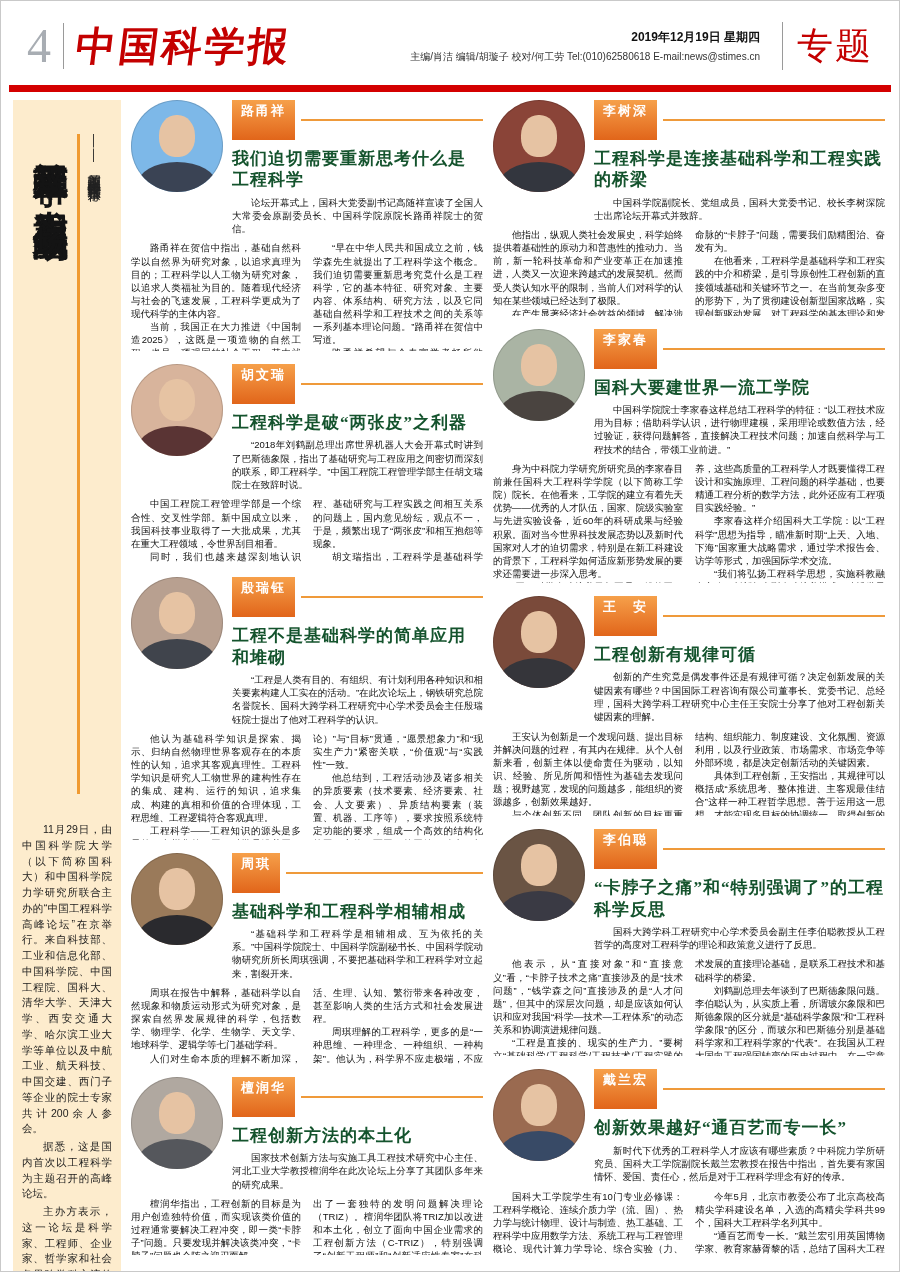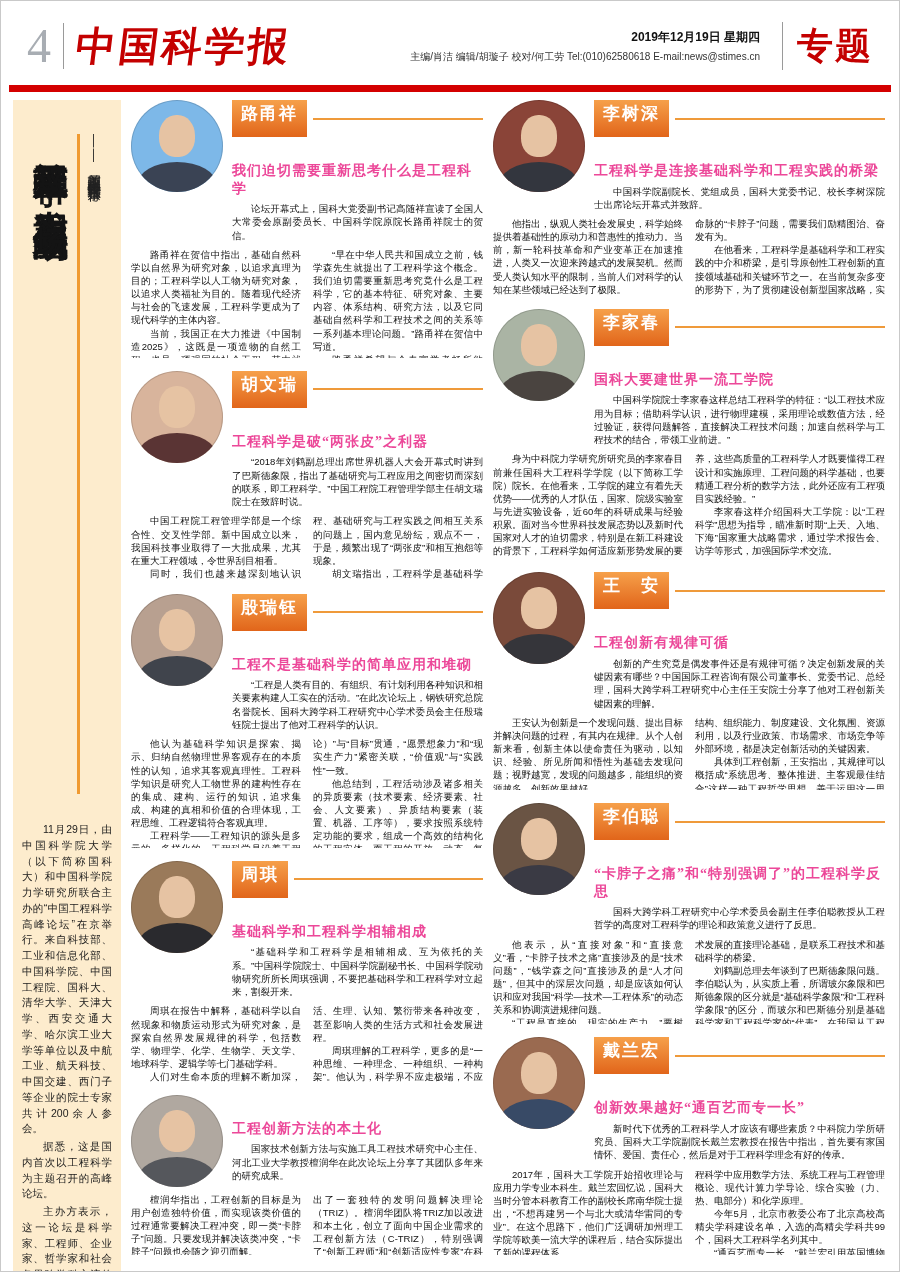--- a/index.html
+++ b/index.html
@@ -10,21 +10,21 @@
   .masthead{display:flex;align-items:center;padding:16px 26px 8px 26px;height:58px;}
   .pageno{font-family:"Liberation Serif",serif;font-size:48px;color:#a8adb3;line-height:0.9;}
   .m-div{width:1px;height:46px;background:#9a9a9a;margin:0 12px;}
   .logo{font-family:"Liberation Serif",serif;font-size:40px;font-weight:bold;color:#c40000;
         transform:skewX(-7deg);letter-spacing:3px;white-space:nowrap;}
   .m-spacer{flex:1;}
   .m-right{text-align:right;margin-right:16px;}
   .m-date{font-size:12px;font-weight:bold;color:#111;}
   .m-editors{font-size:10px;color:#333;margin-top:4px;white-space:nowrap;}
   .m-div2{width:1px;height:48px;background:#9a9a9a;margin:0 14px 0 6px;}
-  .m-section{font-size:36px;font-weight:bold;color:#c40000;letter-spacing:2px;}
+  .m-section{font-size:36px;font-weight:normal;color:#c40000;letter-spacing:2px;}
   .red-bar{height:7px;background:#d40000;margin:2px 8px 0 8px;}
   
   .content{display:flex;gap:10px;padding:8px 12px 0 12px;height:1176px;box-sizing:border-box;}
   
   .sidebar{width:108px;flex:0 0 108px;display:flex;flex-direction:column;}
   .sb-main{background:#fdeccd;flex:1;display:flex;flex-direction:column;box-sizing:border-box;padding:10px 6px 12px 6px;}
   .sb-head{display:flex;flex-direction:row;justify-content:center;height:712px;padding-top:24px;box-sizing:border-box;}
   .sb-title{writing-mode:vertical-rl;font-size:35px;font-weight:bold;color:#141414;line-height:1.1;letter-spacing:2px;}
   .sb-sub{writing-mode:vertical-rl;font-size:13.5px;color:#222;border-left:3px solid #f09a30;
           padding-left:5px;margin-left:7px;height:96%;letter-spacing:1px;}
@@ -37,25 +37,25 @@
   .article{margin-bottom:13px;overflow:hidden;}
   .art-head{display:flex;gap:9px;}
   .photo{width:92px;height:92px;border-radius:50%;flex:0 0 92px;position:relative;overflow:hidden;
          box-shadow:inset 0 0 0 1px rgba(0,0,0,0.15);}
   .ph-head{position:absolute;left:50%;top:15px;transform:translateX(-50%);width:36px;height:42px;
            border-radius:48% 48% 44% 44%;background:#e6c3a3;}
   .ph-suit{position:absolute;left:50%;bottom:-16px;transform:translateX(-50%);width:80px;height:46px;
            border-radius:50% 50% 0 0;}
   .art-right{flex:1;min-width:0;}
   .badge-row{display:flex;align-items:center;gap:6px;}
-  .badge{background:linear-gradient(180deg,#f6a04a,#e1651a);color:#fff;font-size:17px;font-weight:bold;
-         padding:2px 9px 12px 9px;letter-spacing:2px;white-space:nowrap;}
+  .badge{background:linear-gradient(180deg,#f6a04a,#e1651a);color:#fff;font-size:13px;font-weight:bold;
+         padding:2px 9px 20px 9px;letter-spacing:2px;white-space:nowrap;}
   .rule{flex:1;height:2px;background:#ef9a3a;}
-  .headline{font-family:"Liberation Serif",serif;font-size:14px;font-weight:bold;color:#ec4899;
-            margin:25px 0 5px 0;letter-spacing:1px;line-height:1.25;}
+  .headline{font-family:"Liberation Serif",serif;font-size:17px;font-weight:bold;color:#14532d;
+            margin:8px 0 5px 0;letter-spacing:1px;line-height:1.25;}
   .lead{font-size:9.5px;line-height:1.4;text-align:justify;margin:0;text-indent:2em;color:#111;}
   .art-body{column-count:2;column-gap:12px;font-size:9.5px;line-height:1.38;text-align:justify;
             margin-top:6px;color:#111;}
   .art-body p{margin:0;text-indent:2em;}
 </style>
 </head>
 <body>
 
 <div class="page">
 
@@ -176,20 +176,24 @@
             <p>周琪理解的工程科学，更多的是“一种思维、一种理念、一种组织、一种构架”。他认为，科学界不应走极端，不应把科学、工程、技术划分得泾渭分明，在评价时厚此薄彼，这样于创新无益。</p>
           </div>
         </article>
         <article class="article">
           <div class="art-head">
             <div class="photo" style="background: rgb(176, 168, 160);">
               <div class="ph-head"></div>
               <div class="ph-suit" style="background: rgb(85, 87, 92);"></div>
             </div>
             <div class="art-right">
+              <div class="badge-row">
+                <span class="badge">檀润华</span>
+                <span class="rule"></span>
+              </div>
               <h2 class="headline">工程创新方法的本土化</h2>
               <p class="lead">国家技术创新方法与实施工具工程技术研究中心主任、河北工业大学教授檀润华在此次论坛上分享了其团队多年来的研究成果。</p>
             </div>
           </div>
           <div class="art-body">
             <p>檀润华指出，工程创新的目标是为用户创造独特价值，而实现该类价值的过程通常要解决工程冲突，即一类“卡脖子”问题。只要发现并解决该类冲突，“卡脖子”问题也会随之迎刃而解。</p>
             <p>苏联科学家根里奇·阿奇舒勒通过对250万件发明专利的分析研究，总结归纳出了一套独特的发明问题解决理论（TRIZ）。檀润华团队将TRIZ加以改进和本土化，创立了面向中国企业需求的工程创新方法（C-TRIZ），特别强调了“创新工程师”和“创新适应性专家”在科学与工程的良性互动中扮演的关键角色。</p>
           </div>
         </article>
       </div>
@@ -288,21 +292,20 @@
             <div class="art-right">
               <div class="badge-row">
                 <span class="badge">戴兰宏</span>
                 <span class="rule"></span>
               </div>
               <h2 class="headline">创新效果越好“通百艺而专一长”</h2>
               <p class="lead">新时代下优秀的工程科学人才应该有哪些素质？中科院力学所研究员、国科大工学院副院长戴兰宏教授在报告中指出，首先要有家国情怀、爱国、责任心，然后是对于工程科学理念有好的传承。</p>
             </div>
           </div>
           <div class="art-body">
-            <p>2017年，国科大工学院开始招收理论与应用力学专业本科生。戴兰宏回忆说，国科大当时分管本科教育工作的副校长席南华院士提出，“不想再建另一个与北大或清华雷同的专业”。在这个思路下，他们广泛调研加州理工学院等欧美一流大学的课程后，结合实际提出了新的课程体系。</p>
             <p>国科大工学院学生有10门专业必修课：工程科学概论、连续介质力学（流、固）、热力学与统计物理、设计与制造、热工基础、工程科学中应用数学方法、系统工程与工程管理概论、现代计算力学导论、综合实验（力、热、电部分）和化学原理。</p>
             <p>今年5月，北京市教委公布了北京高校高精尖学科建设名单，入选的高精尖学科共99个，国科大工程科学名列其中。</p>
             <p>“通百艺而专一长。”戴兰宏引用英国博物学家、教育家赫胥黎的话，总结了国科大工程科学人才的培养目标，“既要有广阔的知识面，也要有过硬的本领”。</p>
           </div>
         </article>
       </div>
 
   </div>
 </div>
 

